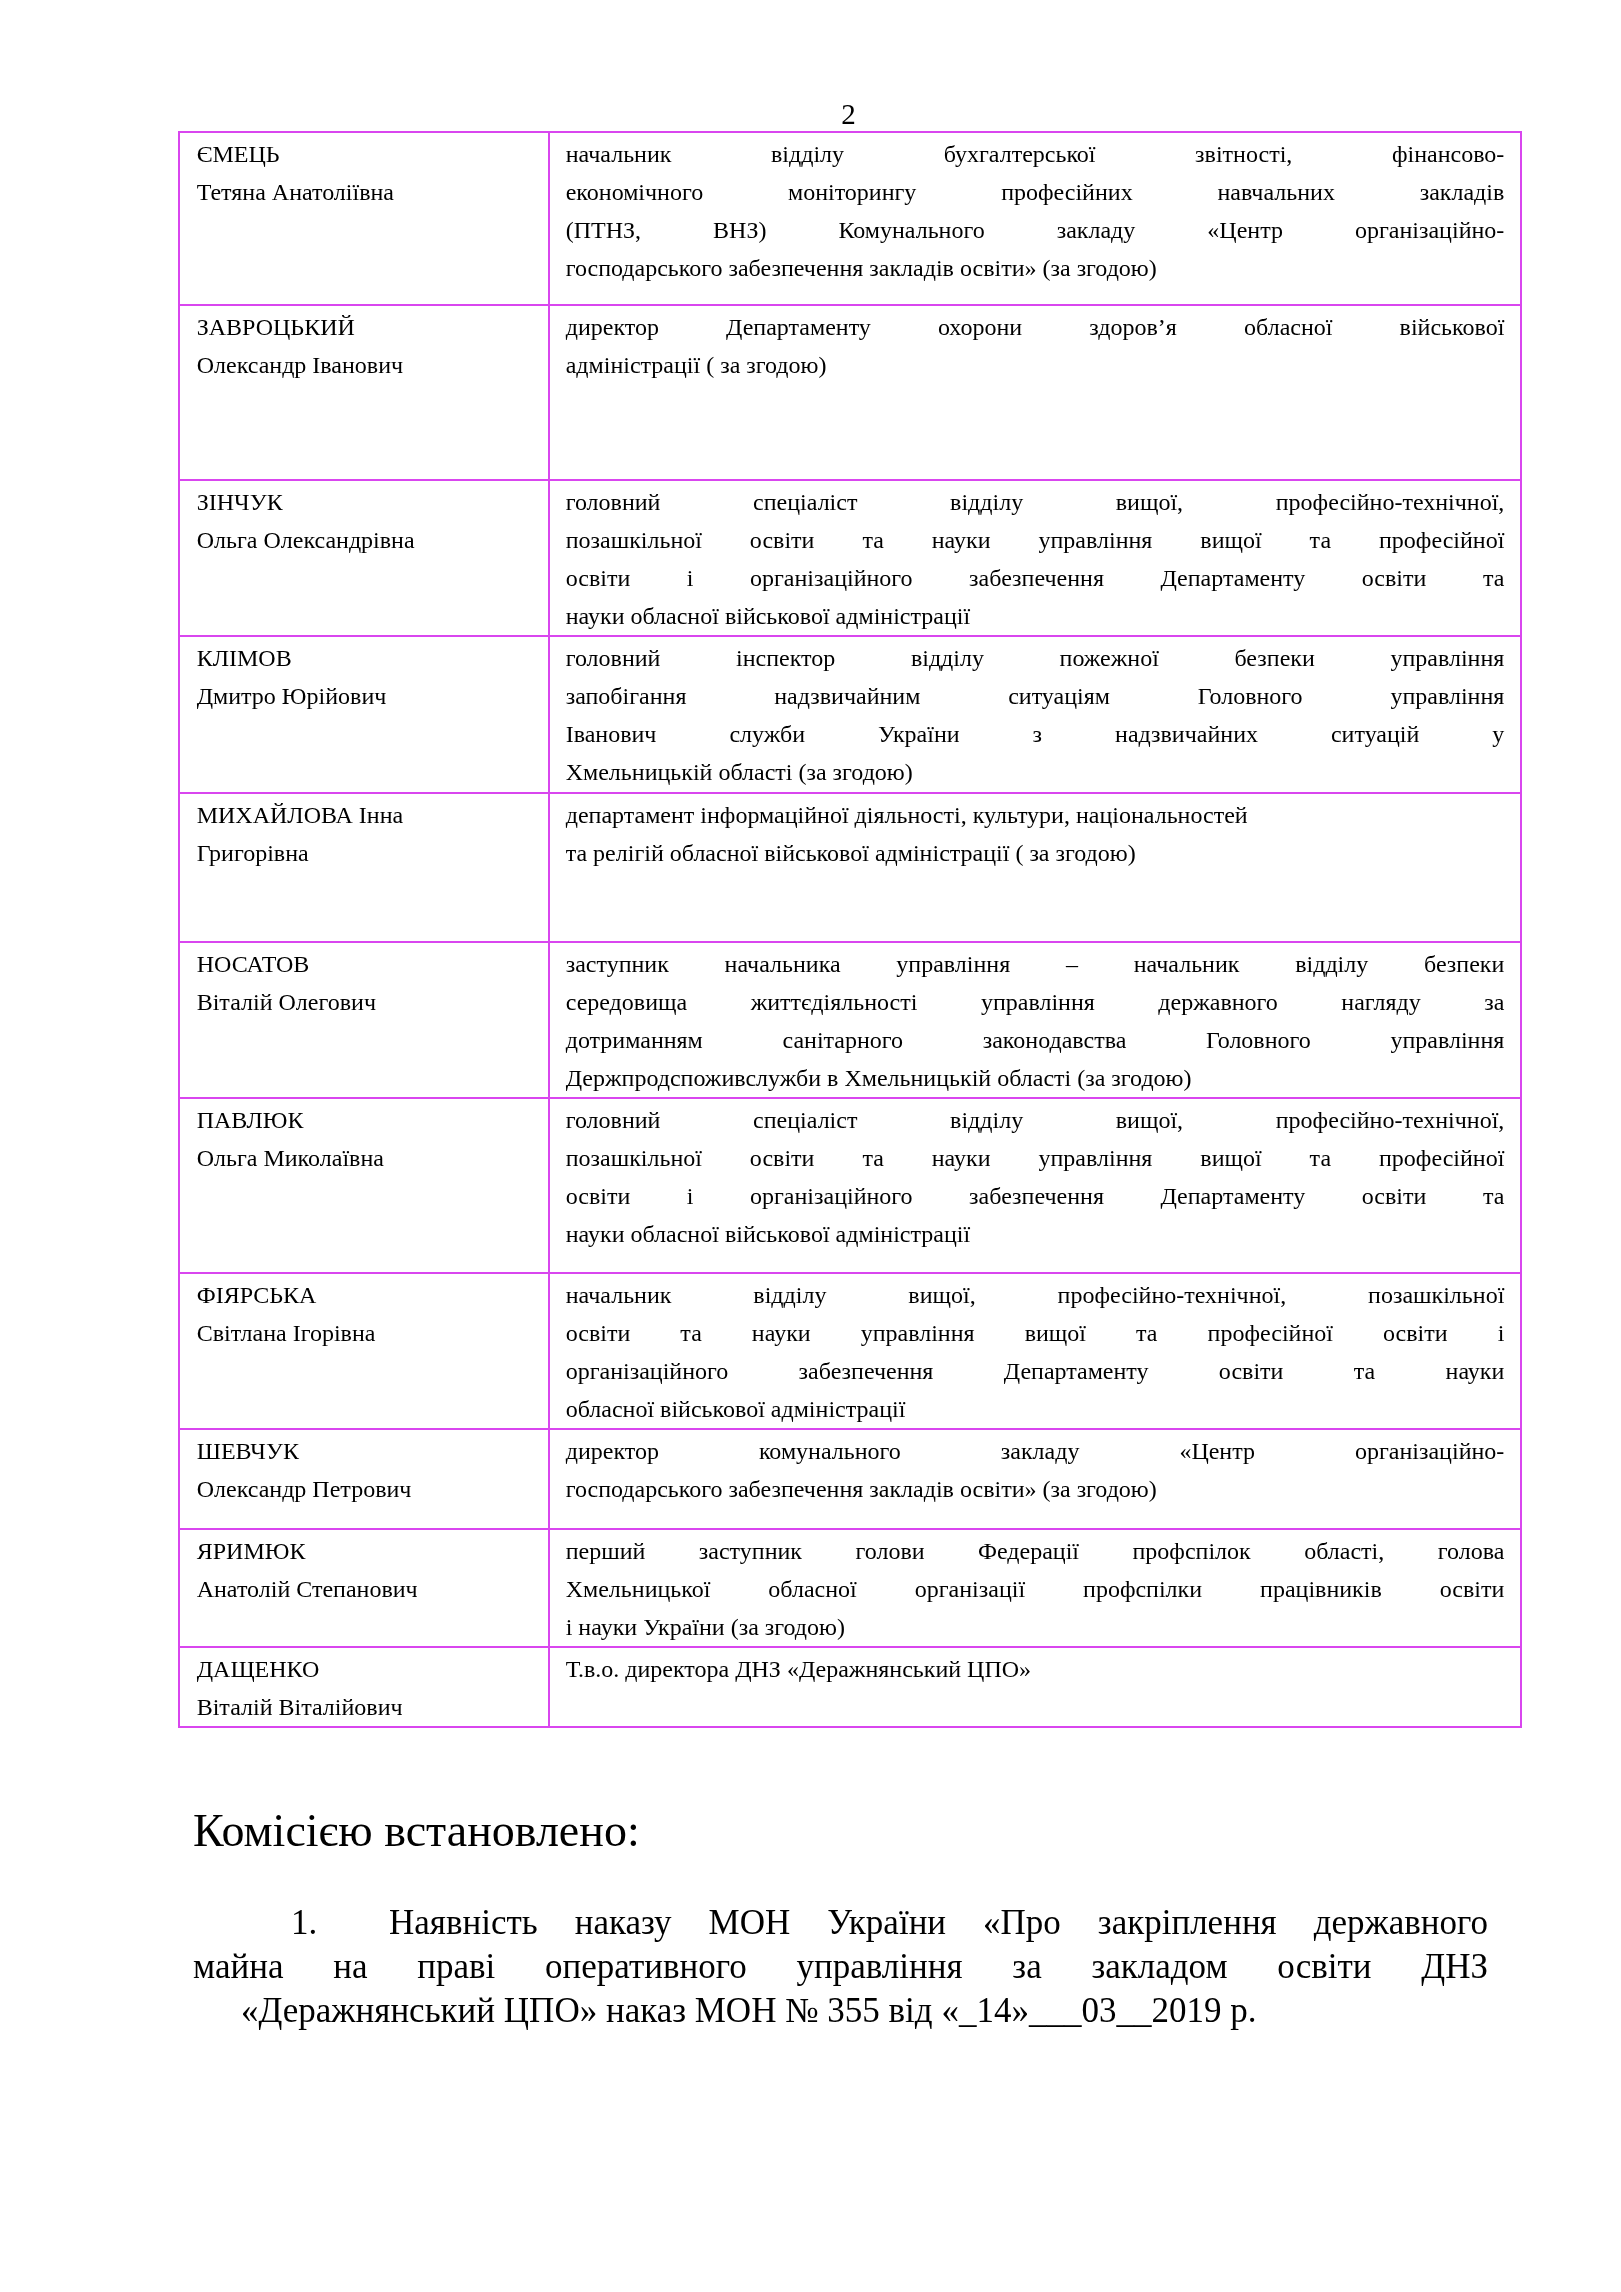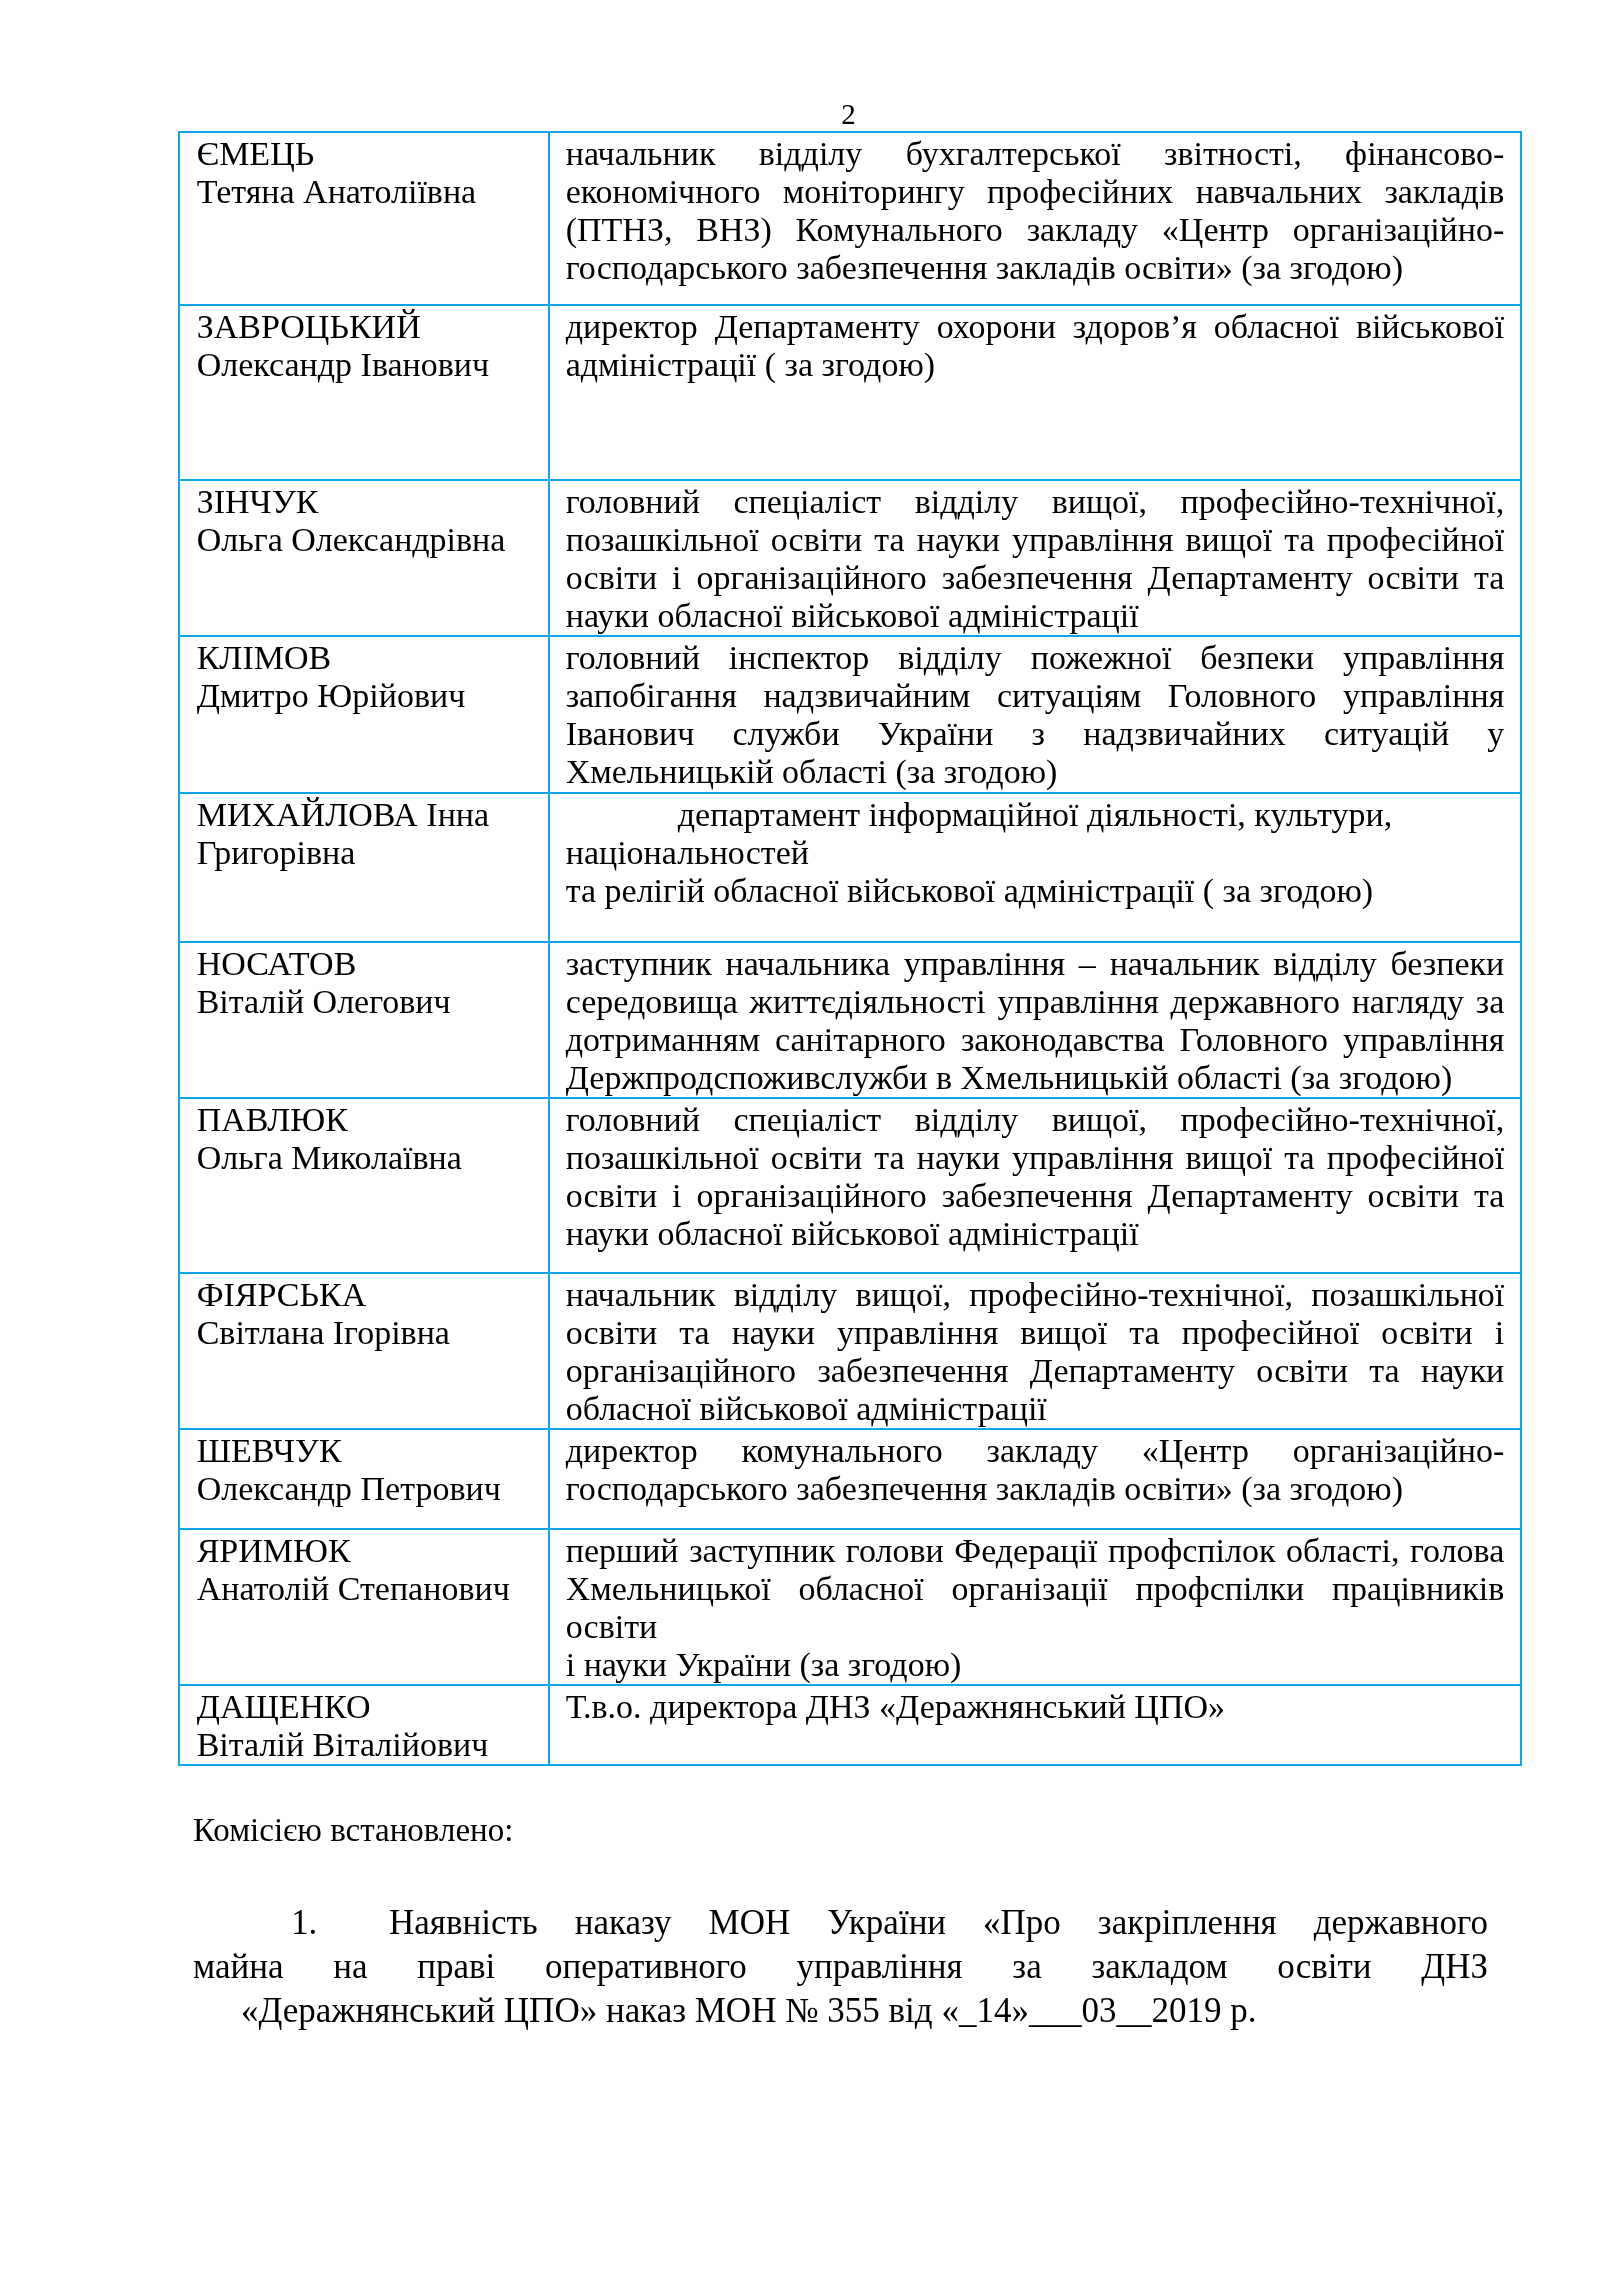--- a/index.html
+++ b/index.html
@@ -26,23 +26,23 @@
   }
   .commission-table {
     position: absolute;
     left: 178px;
     top: 131px;
     width: 1343px;
     border-collapse: collapse;
     table-layout: fixed;
   }
   .commission-table td {
-    border: 2px solid #0ea5e9;
+    border: 2px solid #d946ef;
     vertical-align: top;
-    font-size: 34px;
+    font-size: 24px;
     line-height: 38px;
     padding: 2px 13.7px 0 15.7px;
     box-sizing: border-box;
   }
   .commission-table td.col-name {
     width: 370px;
     padding-left: 16.7px;
   }
   .commission-table td.col-role {
     width: 972px;
@@ -61,21 +61,21 @@
     text-align-last: justify;
   }
   .role-line.l {
     text-align: center;
     text-align-last: left;
   }
   .findings-heading {
     position: absolute;
     left: 193px;
     top: 1809px;
-    font-size: 33px;
+    font-size: 46px;
     line-height: 43px;
     white-space: nowrap;
   }
   .finding-paragraph {
     position: absolute;
     left: 193px;
     top: 1901px;
     width: 1295px;
     font-size: 35px;
     line-height: 44px;

